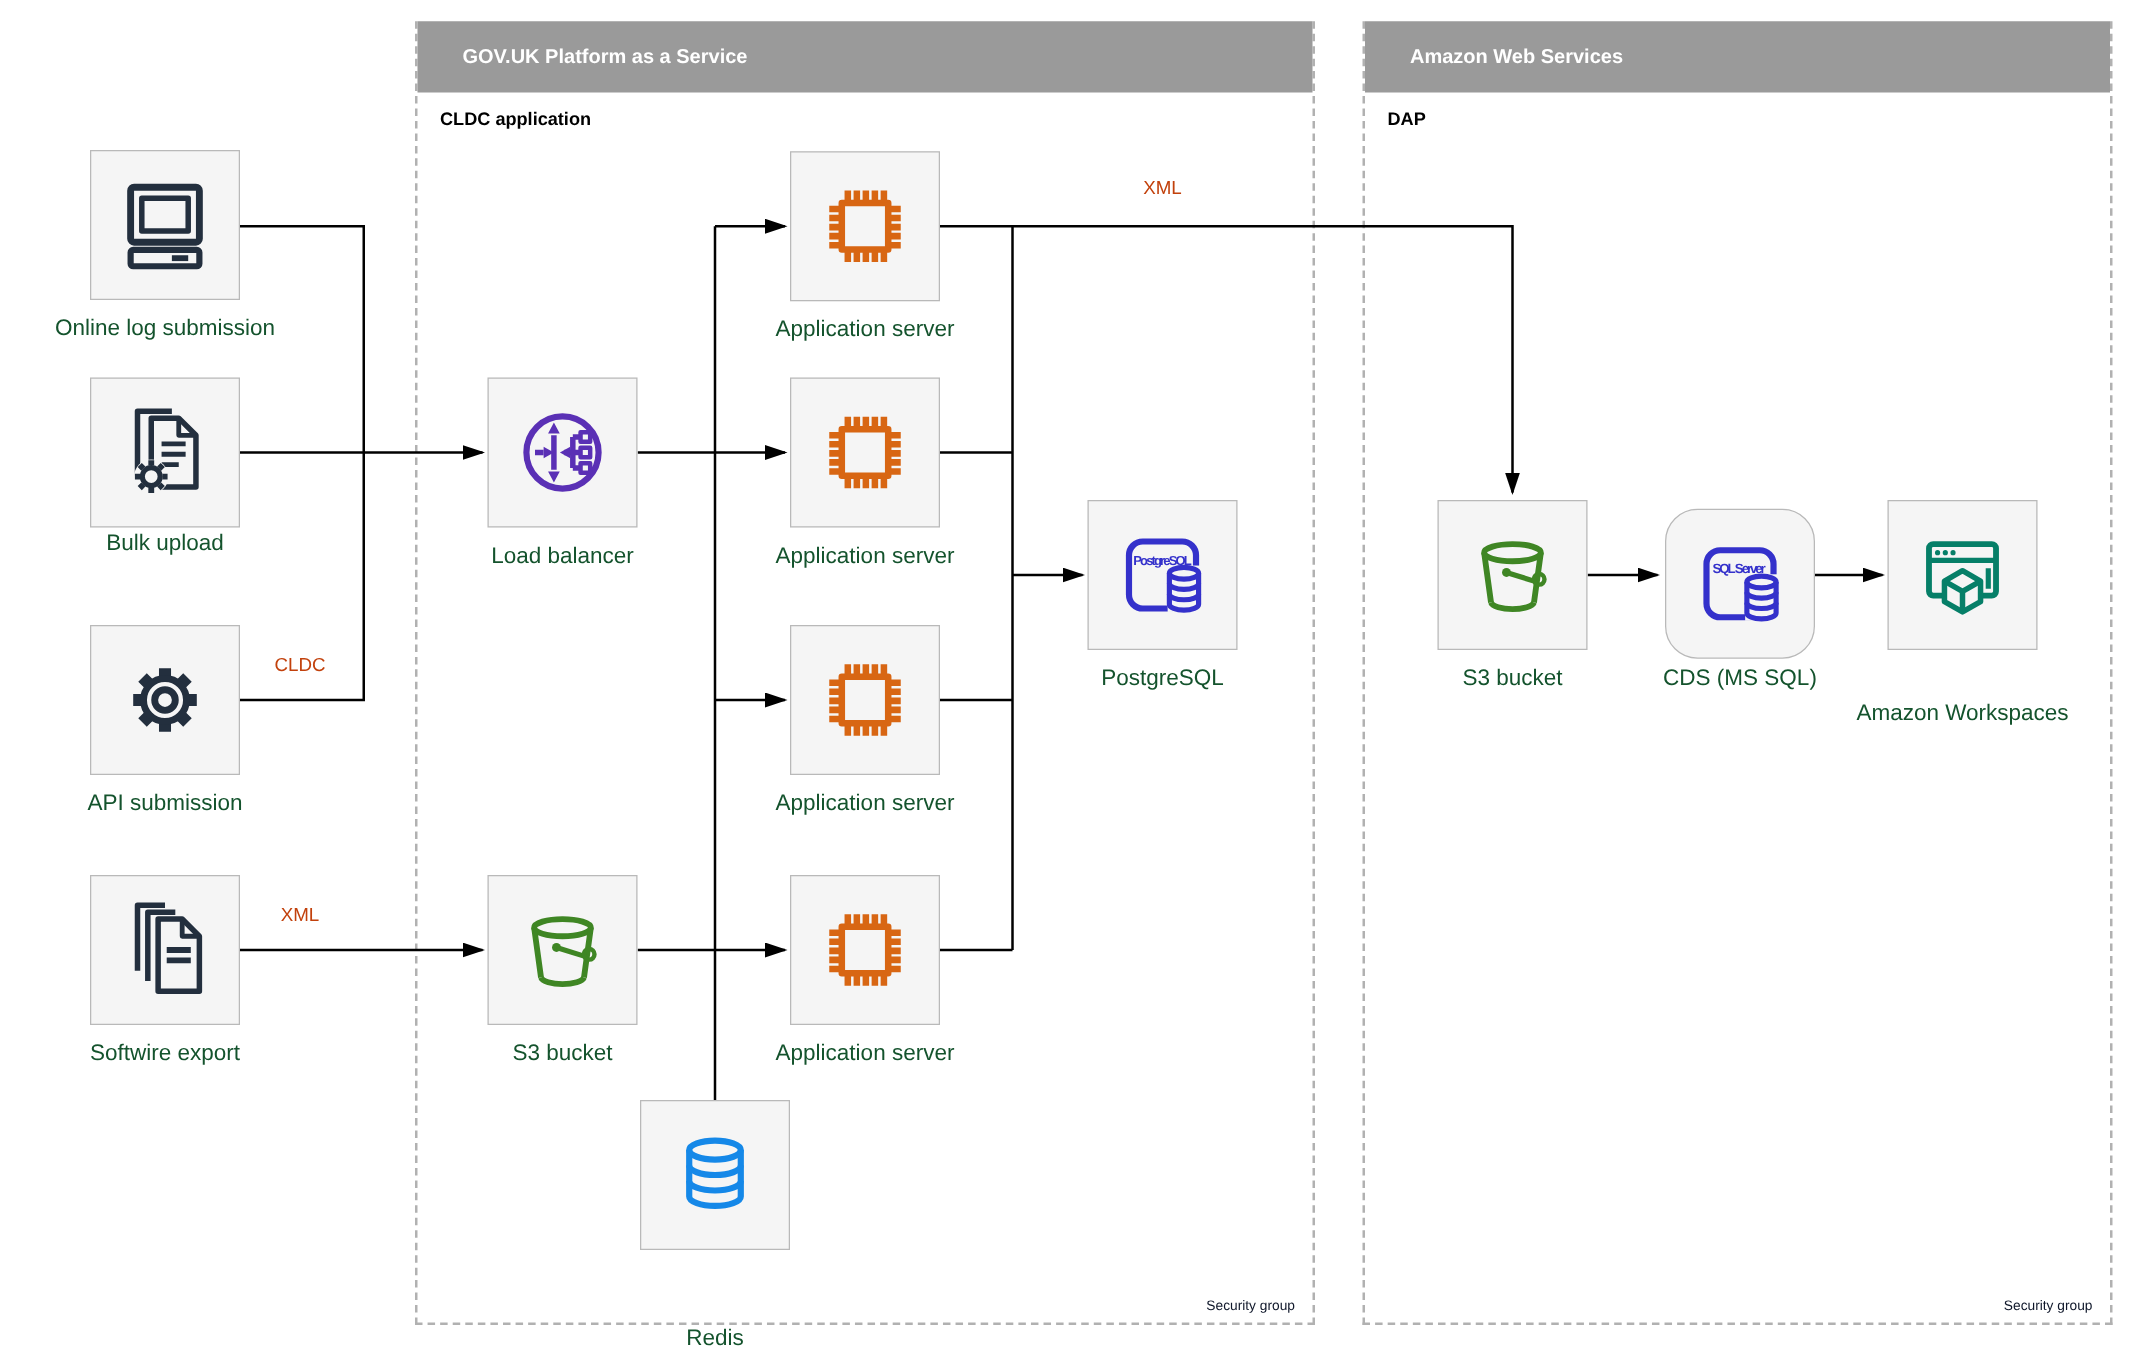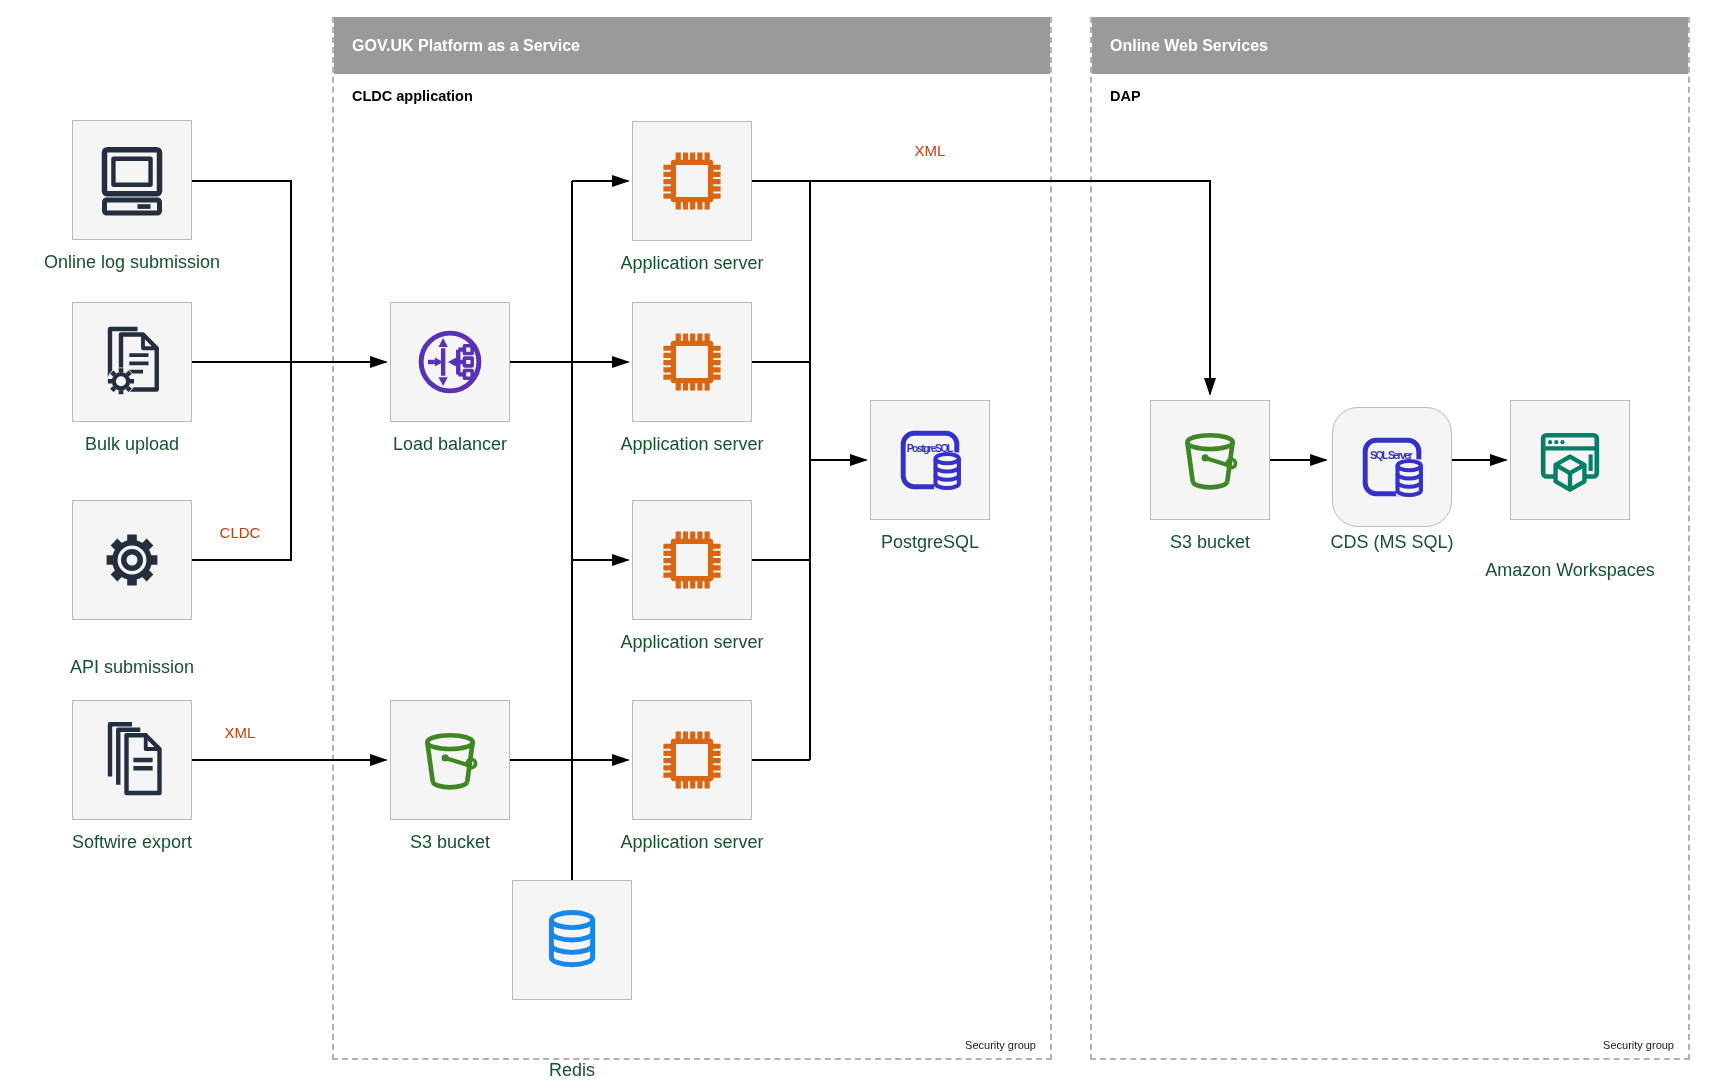--- a/index.html
+++ b/index.html
@@ -6,21 +6,21 @@
   body{
     width:1712px;height:1082px;position:relative;overflow:hidden;
     background:#ffffff;font-family:"Liberation Sans",sans-serif;
   }
   .region{
     position:absolute;box-sizing:border-box;z-index:1;
     border-left:2px dashed #b1b1b1;border-right:2px dashed #b1b1b1;border-bottom:2px dashed #b1b1b1;
   }
   .region-header{
     height:57px;background:#9a9a9a;color:#ffffff;
-    font-size:16px;font-weight:bold;line-height:57px;padding-left:18px;
+    font-size:16px;font-weight:bold;line-height:57px;padding-left:36px;
   }
   .region-sub{position:absolute;left:18px;top:71px;font-size:14.5px;font-weight:bold;color:#000;}
   .region-footer{position:absolute;right:14px;bottom:7px;font-size:11px;color:#0f172a;}
   .node{
     position:absolute;width:120px;height:120px;box-sizing:border-box;
     background:#f5f5f5;border:1px solid #b9b9b9;
     display:flex;align-items:center;justify-content:center;z-index:10;
   }
   .node svg{width:88px;height:88px;display:block}
   .nlabel{position:absolute;width:200px;text-align:center;font-size:18px;color:#14532d;z-index:10;}
@@ -31,21 +31,21 @@
 </head>
 <body>
 
 <div class="region" style="left:332px;top:17px;width:720px;height:1043px;">
   <div class="region-header">GOV.UK Platform as a Service</div>
   <div class="region-sub">CLDC application</div>
   <div class="region-footer">Security group</div>
 </div>
 
 <div class="region" style="left:1090px;top:17px;width:600px;height:1043px;">
-  <div class="region-header">Online Web Services</div>
+  <div class="region-header">Amazon Web Services</div>
   <div class="region-sub">DAP</div>
   <div class="region-footer">Security group</div>
 </div>
 
 <svg id="wires" width="1712" height="1082" viewBox="0 0 1712 1082">
   <defs>
     <marker id="ah" markerWidth="10" markerHeight="8" refX="8" refY="3" orient="auto" markerUnits="strokeWidth">
       <path d="M0 0 L9 3 L0 6 Z" fill="#000"></path>
     </marker>
   </defs>
@@ -91,33 +91,33 @@
     <path d="M40 12 V22 H50" stroke-width="2.8"></path>
     <path d="M30 27 H44 M30 33 H44 M30 39 H40" stroke-width="2.8"></path>
     <circle cx="24" cy="46" r="10" fill="#f5f5f5" stroke="none"></circle>
     <circle cx="24" cy="46" r="5.2" stroke-width="3"></circle>
     <g stroke-width="3.4" stroke-linecap="butt">
       <path d="M30.5 46 H33.5 M14.5 46 H17.5 M24 39.5 V36.5 M24 52.5 V55.5"></path>
       <path d="M28.6 41.4 L30.7 39.3 M17.3 52.7 L19.4 50.6 M28.6 50.6 L30.7 52.7 M17.3 39.3 L19.4 41.4"></path>
     </g>
   </svg>
 </div>
-<div class="nlabel" style="left:32px;top:434px;text-align:center;">Bulk upload</div>
+<div class="nlabel" style="left:32px;top:424px;text-align:center;">Bulk upload</div>
 
 <div class="node" style="left:72px;top:500px;">
   <svg viewBox="0 0 64 64" fill="none" stroke="#232f3e">
     <g stroke-width="7" stroke-linecap="butt">
       <path d="M44.5 32 H50.5 M13.5 32 H19.5 M32 44.5 V50.5 M32 13.5 V19.5"></path>
       <path d="M40.84 40.84 L45.08 45.08 M18.92 18.92 L23.16 23.16 M40.84 23.16 L45.08 18.92 M18.92 45.08 L23.16 40.84"></path>
     </g>
     <circle cx="32" cy="32" r="12.5" stroke-width="4" fill="#f5f5f5"></circle>
     <circle cx="32" cy="32" r="6" stroke-width="4"></circle>
   </svg>
 </div>
-<div class="nlabel" style="left:32px;top:632px;margin-top:25px;">API submission</div>
+<div class="nlabel" style="left:32px;top:632px;">API submission</div>
 
 <div class="node" style="left:72px;top:700px;">
   <svg viewBox="0 0 64 64" fill="none" stroke="#232f3e" stroke-width="3.2" stroke-linejoin="round">
     <path d="M32 6 H16 V44"></path>
     <path d="M38 10 H22 V50"></path>
     <path d="M28 14 H42 L52 24 V56 H28 Z" fill="#f5f5f5"></path>
     <path d="M42 14 V24 H52" stroke-width="2.8"></path>
     <path d="M33 32 H47 M33 38 H47" stroke-width="3.4"></path>
   </svg>
 </div>

